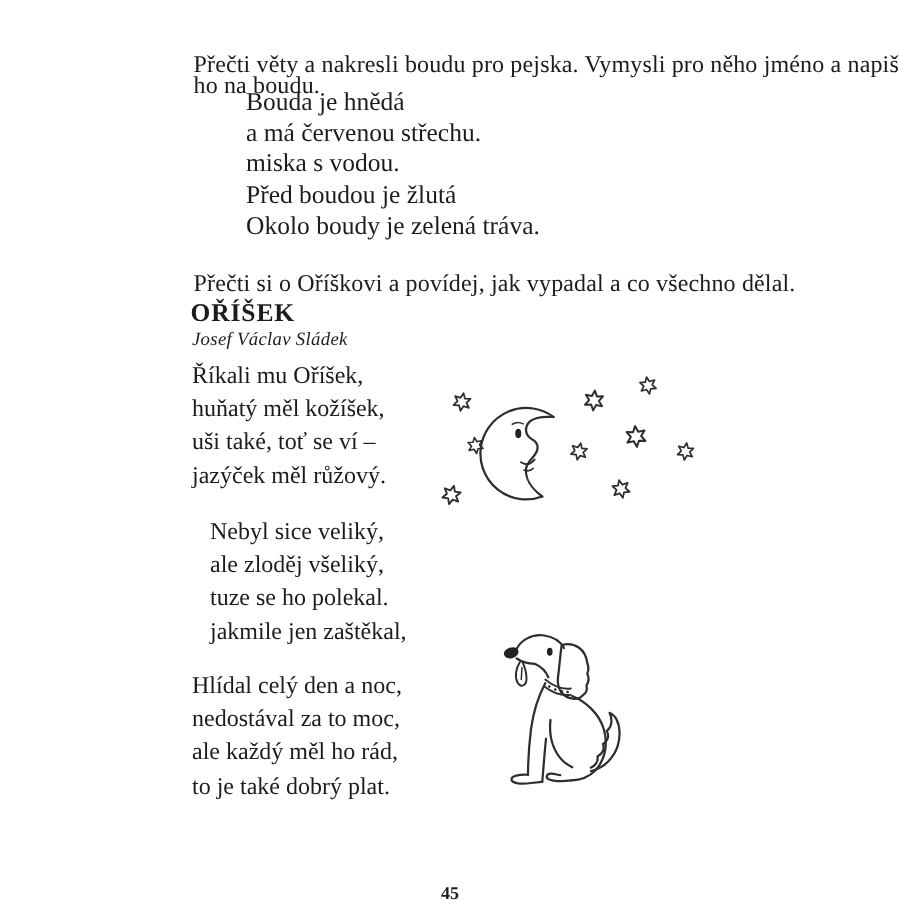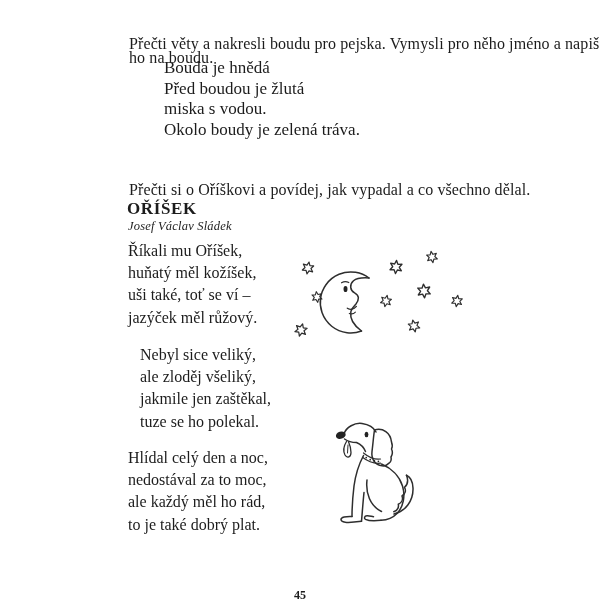--- a/index.html
+++ b/index.html
@@ -72,43 +72,44 @@
 </style>
 </head>
 <body>
 
 <div class="page">
 
   <div class="abs instruction instr-1">Přečti věty a nakresli boudu pro pejska. Vymysli pro něho jméno a napiš ho na boudu.</div>
 
   <div class="abs desc-block">
     <div>Bouda je hnědá</div>
+    <div>a má červenou střechu.</div>
+    <div>miska s vodou.</div>
     <div>Před boudou je žlutá</div>
-    <div>miska s vodou.</div>
     <div>Okolo boudy je zelená tráva.</div>
   </div>
 
   <div class="abs instruction instr-2">Přečti si o Oříškovi a povídej, jak vypadal a co všechno dělal.</div>
 
   <h1 class="abs poem-title" style="margin:0">OŘÍŠEK</h1>
 
   <div class="abs poem-author">Josef Václav Sládek</div>
 
   <div class="abs stanza stanza-1">
     <div>Říkali mu Oříšek,</div>
     <div>huňatý měl kožíšek,</div>
     <div>uši také, toť se ví –</div>
     <div>jazýček měl růžový.</div>
   </div>
 
   <div class="abs stanza stanza-2">
     <div>Nebyl sice veliký,</div>
     <div>ale zloděj všeliký,</div>
+    <div>tuze se ho polekal.</div>
     <div>jakmile jen zaštěkal,</div>
-    <div>tuze se ho polekal.</div>
   </div>
 
   <div class="abs stanza stanza-3">
     <div>Hlídal celý den a noc,</div>
     <div>nedostával za to moc,</div>
     <div>ale každý měl ho rád,</div>
     <div>to je také dobrý plat.</div>
   </div>
 
   <svg class="abs moon-scene" width="186" height="92" viewBox="0 0 186 92" role="img" aria-label="crescent moon with face among stars">

